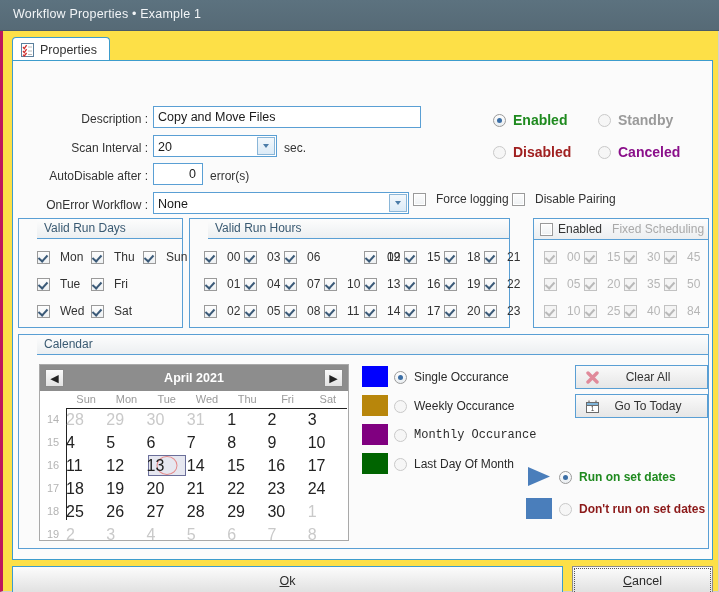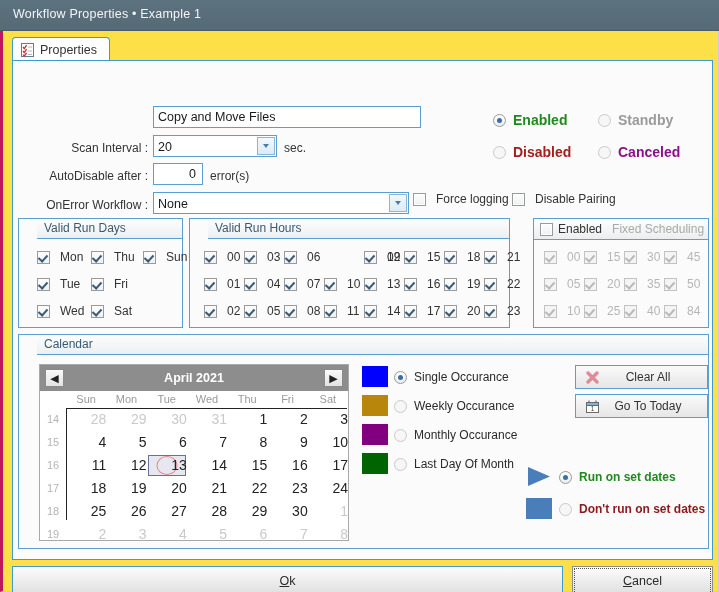--- a/index.html
+++ b/index.html
@@ -133,21 +133,21 @@
   .navbtn{
     position:absolute;top:4px;width:19px;height:18px;
     background:linear-gradient(#fafafa,#e2e2e2);border:1px solid #8a8a8a;
     box-sizing:border-box;display:flex;align-items:center;justify-content:center;
     font-size:11px;color:#222;font-weight:bold;line-height:1;
   }
   .calgrid{position:absolute;left:0;top:26px;right:0;bottom:0;background:#fff;}
   .calrow{display:flex;}
   .wk{width:26px;text-align:center;font-size:11px;color:#b4b4b4;line-height:23px;}
   .dow{flex:1;text-align:center;font-size:11px;color:#9a9a9a;line-height:17px;}
-  .day{flex:1;text-align:right;font-size:14px;color:#222;line-height:23px;position:relative;}
+  .day{flex:1;text-align:left;font-size:16px;color:#222;line-height:23px;position:relative;}
   .day.out{color:#c9c9c9;}
   .day.sel .pill{
     position:absolute;left:50%;top:1px;transform:translateX(-50%);
     width:38px;height:21px;background:#e6e7f0;border:1px solid #6b6f9a;box-sizing:border-box;
   }
   .day.sel .circ{
     position:absolute;left:50%;top:2px;transform:translateX(-50%);
     width:21px;height:19px;border:1.5px solid #e58a8a;border-radius:50%;box-sizing:border-box;
   }
   .day .num{position:relative;z-index:2;}
@@ -203,20 +203,21 @@
             <line x1="7" y1="8" x2="11" y2="8" stroke="#b8b8b8"></line>
             <line x1="7" y1="11.5" x2="11" y2="11.5" stroke="#b8b8b8"></line>
           </svg>
         </span>
         <span class="lbl">Properties</span>
       </div>
     </div>
 
     <div class="tabpanel">
 
+      <div class="lbl-r" style="left:10px;top:51px;width:125px;">Description :</div>
       <div class="tbox" style="left:140px;top:45px;width:268px;">Copy and Move Files</div>
 
       <div class="lbl-r" style="left:10px;top:80px;width:125px;">Scan Interval :</div>
       <div class="combo" style="left:140px;top:74px;width:124px;">
         <div class="val">20</div>
         <div class="btn"></div>
       </div>
       <div class="unit" style="left:271px;top:80px;">sec.</div>
 
       <div class="lbl-r" style="left:10px;top:108px;width:125px;">AutoDisable after :</div>
@@ -544,21 +545,21 @@
           <div class="sw" style="left:343px;top:98px;background:#006400;"></div>
 
           <div class="legrow" style="left:375px;top:15px;">
             <span class="rd on"></span>
             <span>Single Occurance</span>
           </div>
           <div class="legrow" style="left:375px;top:44px;">
             <span class="rd off"></span>
             <span>Weekly Occurance</span>
           </div>
-          <div class="legrow" style="left:375px;top:73px;">
+          <div class="legrow" style="left:375px;top:73px;font-family:Liberation Mono, monospace;">
             <span class="rd off"></span>
             <span>Monthly Occurance</span>
           </div>
           <div class="legrow" style="left:375px;top:102px;">
             <span class="rd off"></span>
             <span>Last Day Of Month</span>
           </div>
 
           <div class="sbtn" style="left:556px;top:10px;width:133px;">
             <span class="ic">

